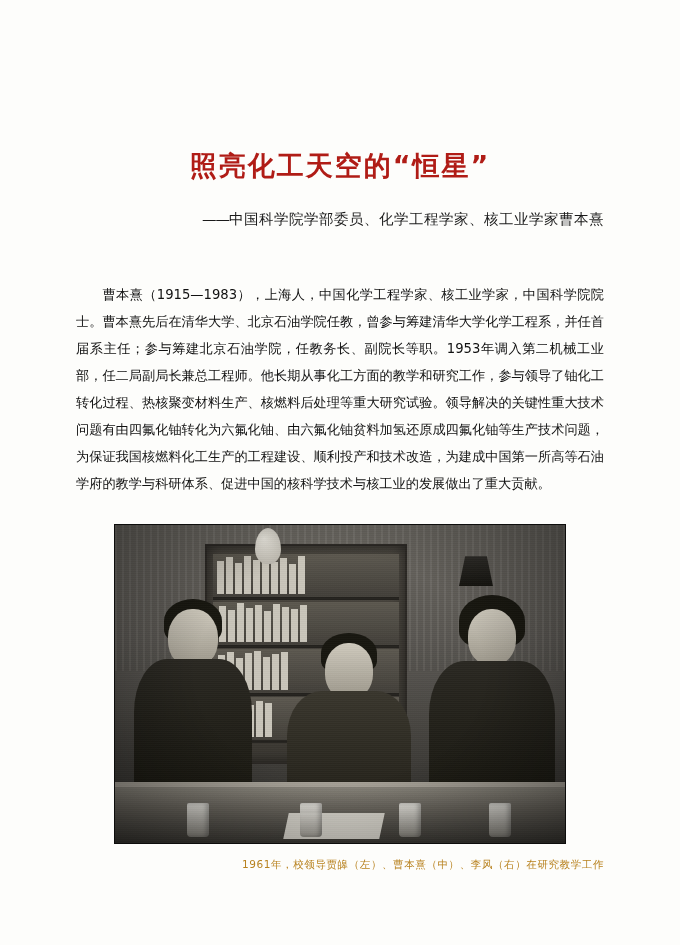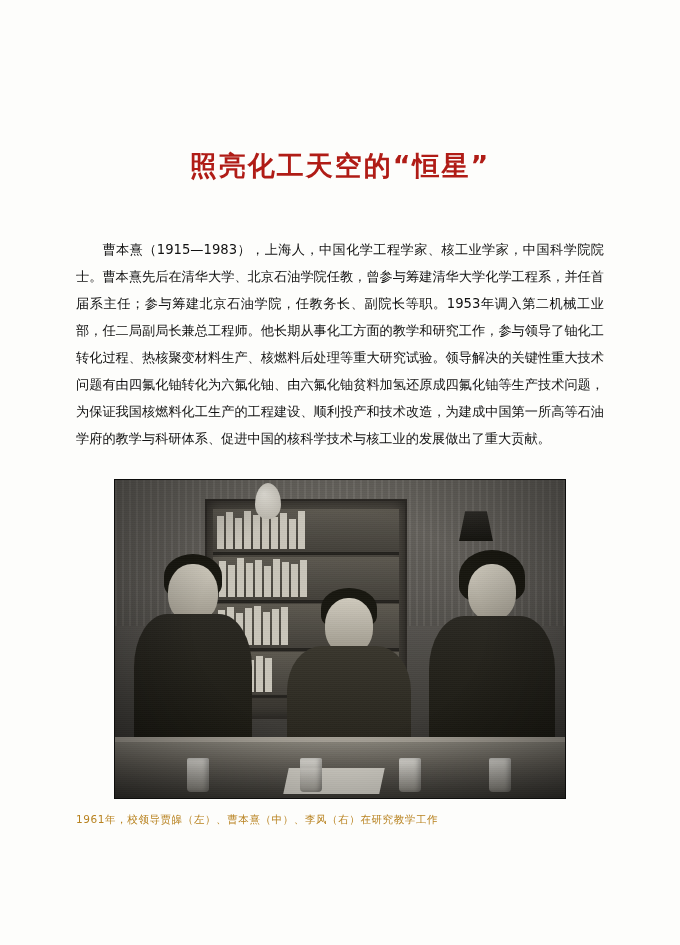--- a/index.html
+++ b/index.html
@@ -219,35 +219,38 @@
   }
   .ph-vignette {
     position: absolute;
     left: 0; top: 0; right: 0; bottom: 0;
     background: radial-gradient(ellipse at 50% 45%, rgba(0,0,0,0) 45%, rgba(0,0,0,.45) 100%);
     pointer-events: none;
   }
   .caption {
     margin: 0;
     padding-top: 14px;
-    text-align: left;
+    text-align: right;
     font-size: 10.5px;
     color: #b8821f;
     letter-spacing: .6px;
     font-family: "DejaVu Sans", "Liberation Sans", sans-serif;
   }
 </style>
 </head>
 <body>
 
 <div class="page">
   <div class="page-inner">
 
     <h1 class="title">照亮化工天空的“恒星”</h1>
 
+    <div class="subtitle">
+      <span class="dash">——</span><span>中国科学院学部委员、化学工程学家、核工业学家曹本熹</span>
+    </div>
 
     <p class="body-text">曹本熹（1915—1983），上海人，中国化学工程学家、核工业学家，中国科学院院士。曹本熹先后在清华大学、北京石油学院任教，曾参与筹建清华大学化学工程系，并任首届系主任；参与筹建北京石油学院，任教务长、副院长等职。1953年调入第二机械工业部，任二局副局长兼总工程师。他长期从事化工方面的教学和研究工作，参与领导了铀化工转化过程、热核聚变材料生产、核燃料后处理等重大研究试验。领导解决的关键性重大技术问题有由四氟化铀转化为六氟化铀、由六氟化铀贫料加氢还原成四氟化铀等生产技术问题，为保证我国核燃料化工生产的工程建设、顺利投产和技术改造，为建成中国第一所高等石油学府的教学与科研体系、促进中国的核科学技术与核工业的发展做出了重大贡献。</p>
 
     <div class="figure">
       <div class="photo">
         <div class="ph-wall"></div>
         <div class="ph-wallpaper"></div>
 
         <div class="ph-shelf">
           <div class="row">

